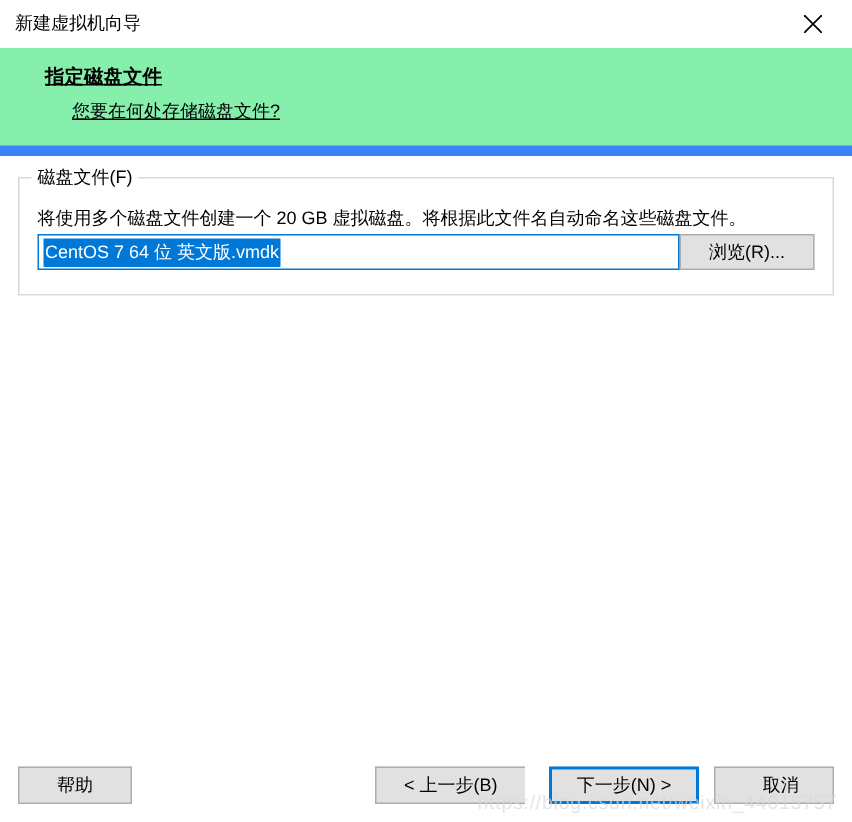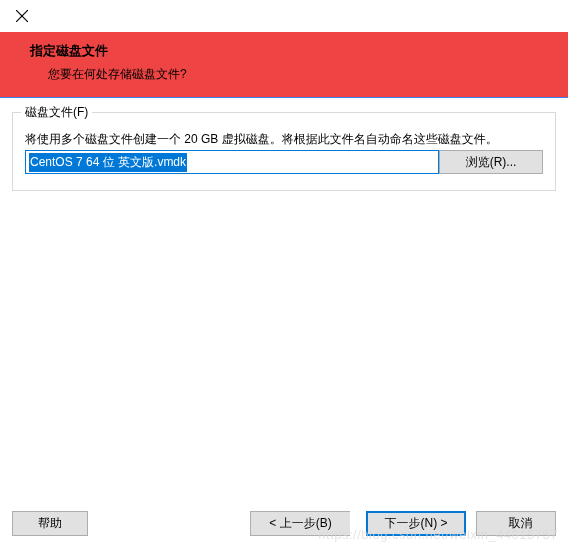--- a/index.html
+++ b/index.html
@@ -25,22 +25,23 @@
       width: 24px;
       height: 24px;
       display: flex;
       align-items: center;
       justify-content: center;
       cursor: default;
     }
     .close-btn svg { width: 12px; height: 12px; }
     .header-section {
       padding: 10px 0 14px 30px;
-      background: #ef4444;
-      border-bottom: 1px solid #3b82f6;
+      background: #86efac;
+      border-bottom: 7px solid #3b82f6;
+      text-decoration: underline;
     }
     .header-title {
       font-size: 13px;
       font-weight: bold;
       margin-bottom: 6px;
     }
     .header-sub {
       font-size: 12px;
       padding-left: 18px;
     }
@@ -80,21 +81,21 @@
       padding-left: 3px;
     }
     .file-input-sel {
       background: #0078d7;
       color: #fff;
       font-size: 12px;
       padding: 1px 1px;
       white-space: nowrap;
     }
     .browse-btn {
-      width: 104px;
+      width: 90px;
       height: 24px;
       background: #e1e1e1;
       border: 1px solid #adadad;
       font-size: 12px;
       font-family: inherit;
       cursor: default;
     }
     .footer {
       position: absolute;
       bottom: 12px;
@@ -136,20 +137,21 @@
       opacity: 0.7;
       letter-spacing: 0.5px;
       pointer-events: none;
       margin-top: 45px;
     }
   </style>
 </head>
 <body>
 
 <div class="titlebar">
+  <span>新建虚拟机向导</span>
   <div class="close-btn">
     <svg viewBox="0 0 10 10">
       <line x1="0" y1="0" x2="10" y2="10" stroke="#000" stroke-width="1"></line>
       <line x1="10" y1="0" x2="0" y2="10" stroke="#000" stroke-width="1"></line>
     </svg>
   </div>
 </div>
 
 <div class="header-section">
   <div class="header-title">指定磁盘文件</div>

